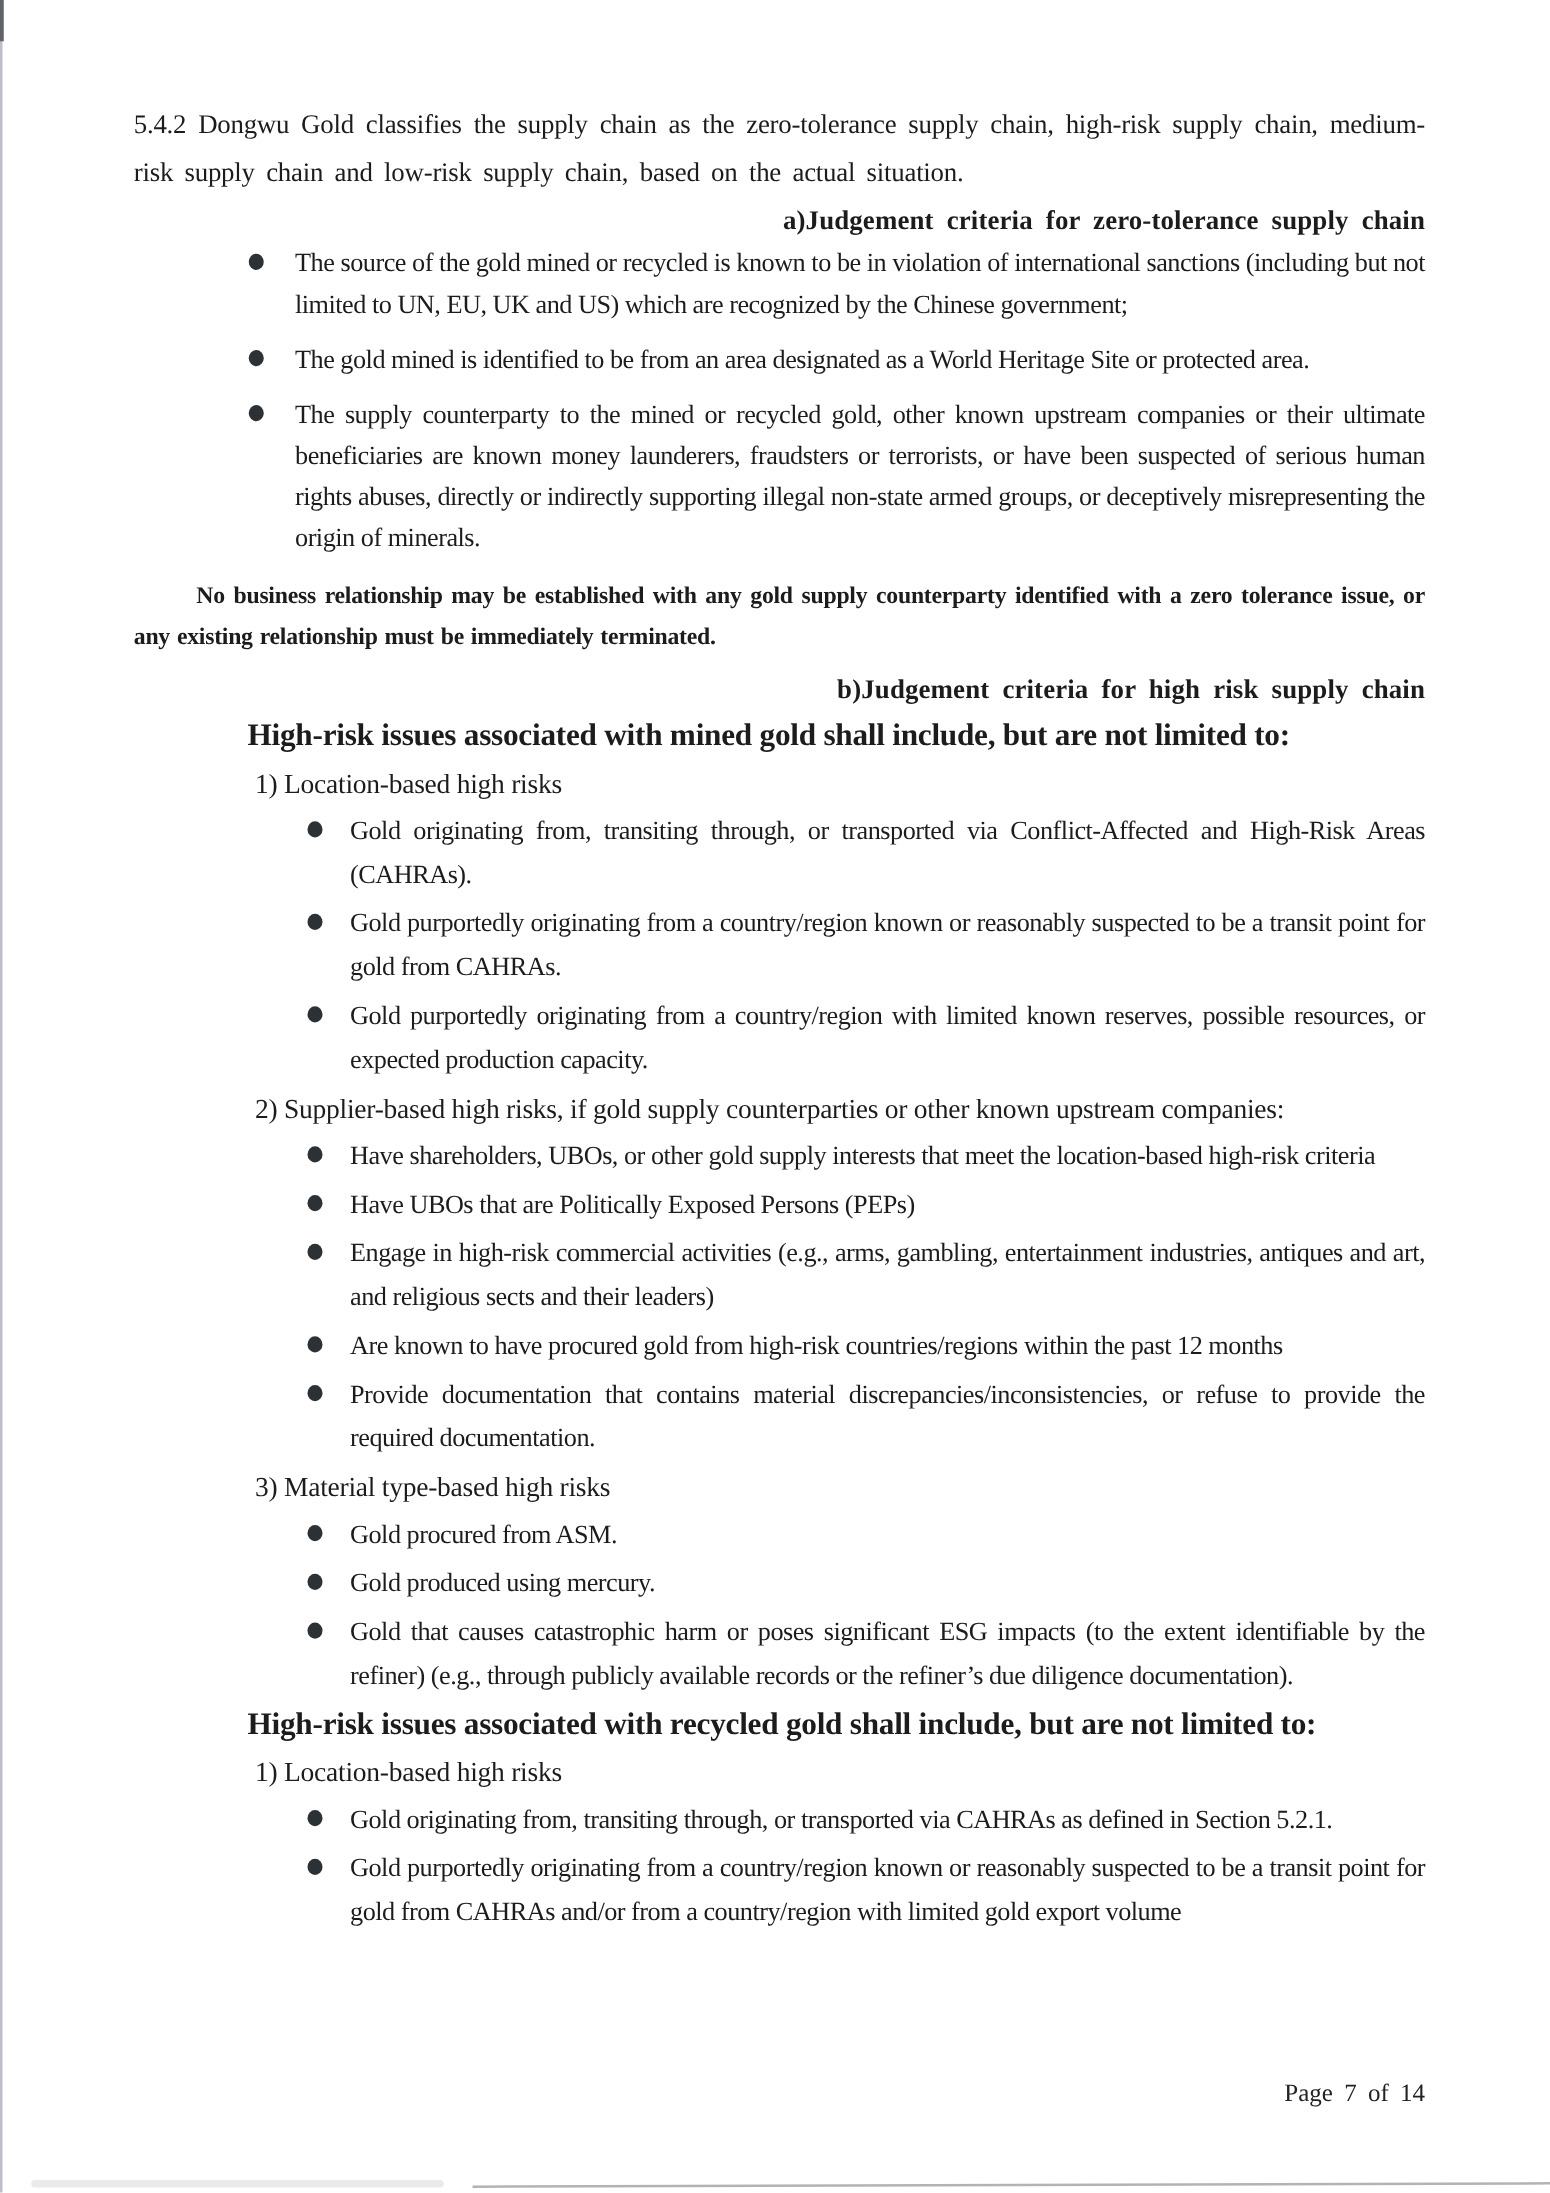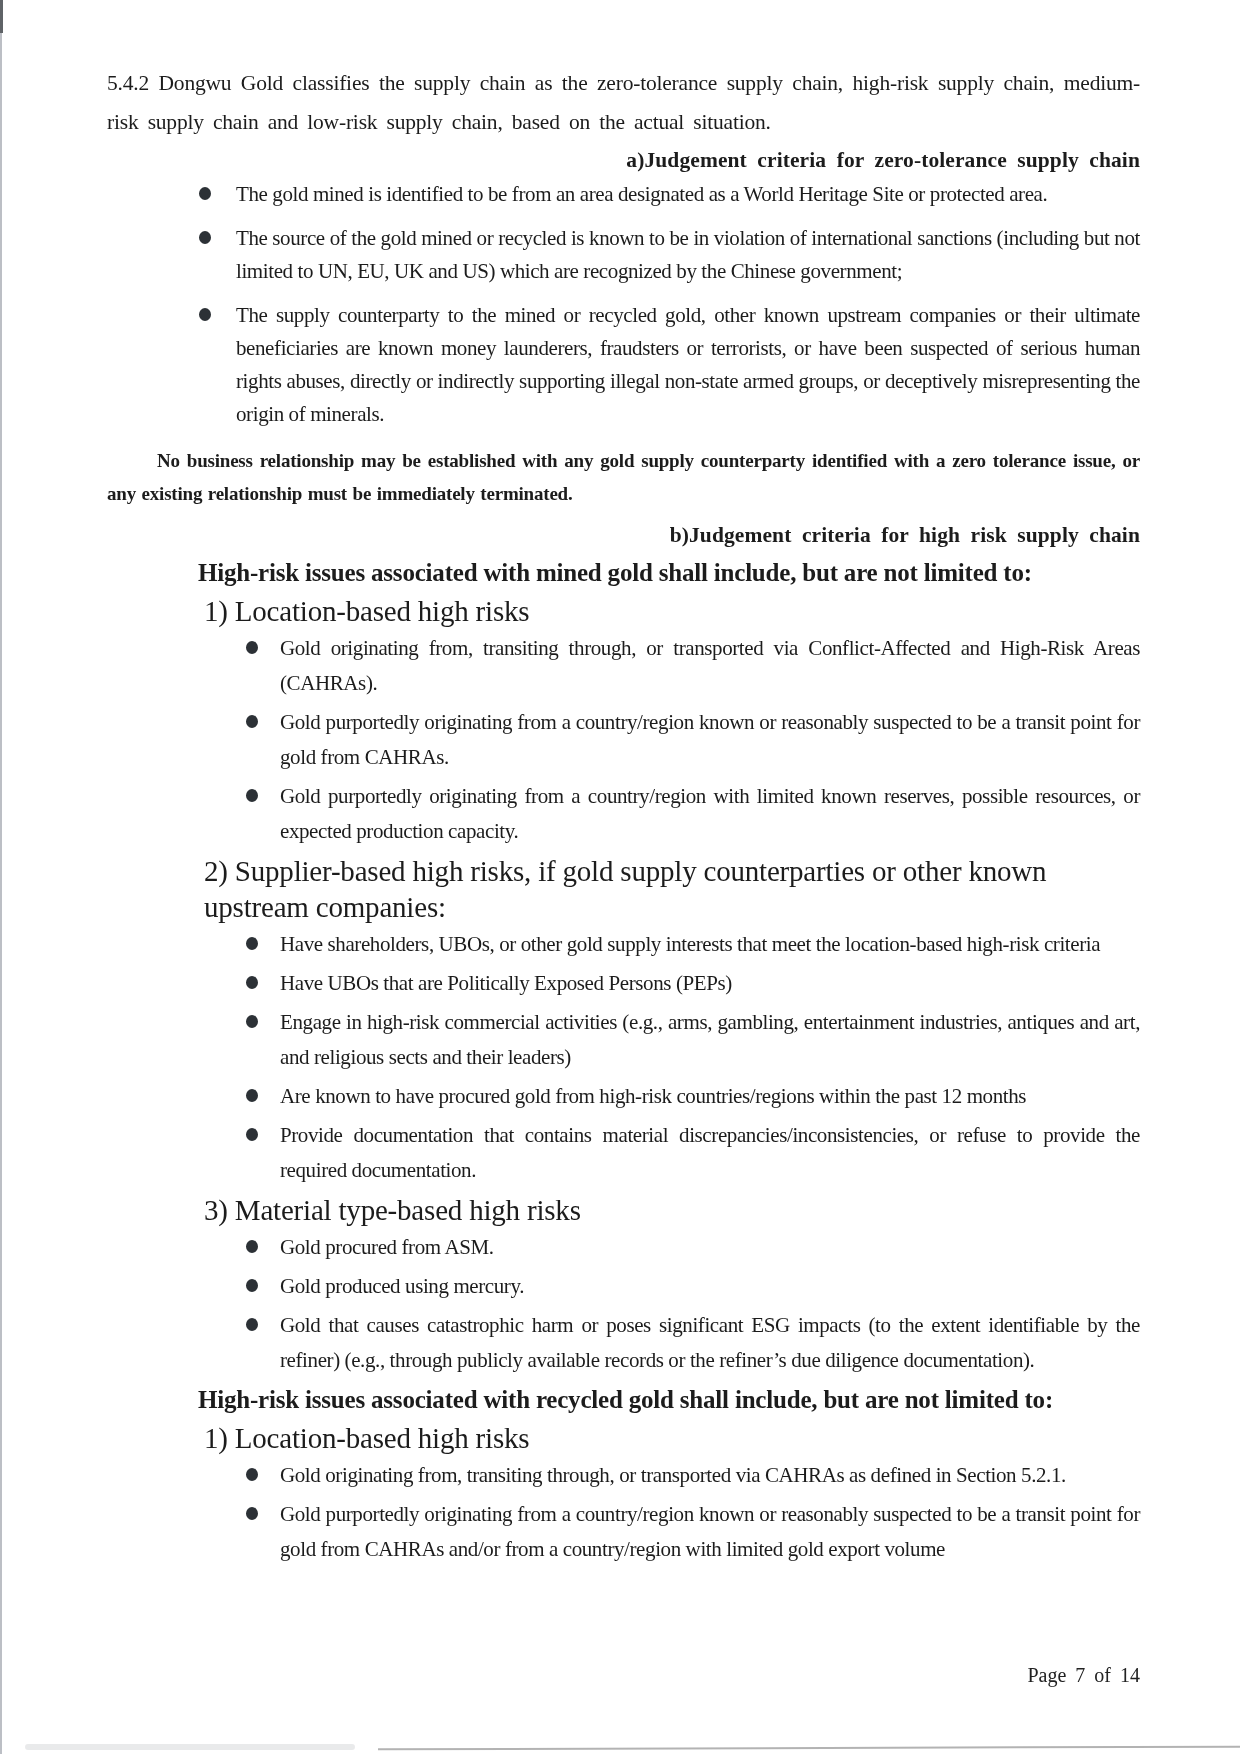--- a/index.html
+++ b/index.html
@@ -5,21 +5,21 @@
   html,body{margin:0;padding:0;}
   body{
     width:1240px;height:1754px;background:#ffffff;
     font-family:"Liberation Serif","DejaVu Serif",serif;
     color:#1c1c1c;position:relative;overflow:hidden;
     -webkit-font-smoothing:antialiased;
   }
   .page{position:absolute;inset:0;}
   .content{
     position:absolute;left:0;top:0;right:0;
-    padding:64px 100px 0 107px;
+    padding:80px 100px 0 107px;
     box-sizing:border-box;
   }
   
   .intro{
     font-size:21.5px;line-height:39px;text-align:justify;
     letter-spacing:-0.2px;word-spacing:4px;margin:0 0 0 0;
   }
   
   .sec-head{
     margin:0 0 0 50px;font-weight:bold;font-size:21.5px;line-height:36px;
@@ -31,21 +31,21 @@
     font-weight:bold;font-size:19px;line-height:33px;text-align:justify;
     text-indent:50px;margin:0 0 7px 0;letter-spacing:-0.2px;word-spacing:1px;
   }
   
   .sub-head{
     margin:2px 0 2px 91px;font-weight:bold;font-size:25px;line-height:36px;
     letter-spacing:-0.2px;
   }
   
   .group-label{
-    margin:2px 0 2px 97px;font-size:29px;line-height:36px;letter-spacing:-0.2px;
+    margin:2px 0 2px 97px;font-size:22px;line-height:36px;letter-spacing:-0.2px;
   }
   
   .bullet{
     position:relative;text-align:justify;font-size:21px;letter-spacing:-0.4px;
   }
   .bullet .dot{
     position:absolute;display:block;width:12px;height:13px;border-radius:50%;
     background:#2c3136;top:9px;
   }
   .lvl1{padding-left:129px;line-height:33px;margin-bottom:11px;}
@@ -79,25 +79,25 @@
 
     <p class="intro">5.4.2 Dongwu Gold classifies the supply chain as the zero-tolerance supply chain, high-risk supply chain, medium-risk supply chain and low-risk supply chain, based on the actual situation.</p>
 
     <div class="sec-head">
       <span class="sec-label">a)</span><span class="sec-title">Judgement criteria for zero-tolerance supply chain</span>
     </div>
 
     <div class="blist-a">
       <div class="bullet lvl1">
         <span class="dot"></span>
-        <span>The gold mined is identified to be from an area designated as a World Heritage Site or protected area.</span>
+        <span>The source of the gold mined or recycled is known to be in violation of international sanctions (including but not limited to UN, EU, UK and US) which are recognized by the Chinese government;</span>
       </div>
       <div class="bullet lvl1">
         <span class="dot"></span>
-        <span>The source of the gold mined or recycled is known to be in violation of international sanctions (including but not limited to UN, EU, UK and US) which are recognized by the Chinese government;</span>
+        <span>The gold mined is identified to be from an area designated as a World Heritage Site or protected area.</span>
       </div>
       <div class="bullet lvl1">
         <span class="dot"></span>
         <span>The supply counterparty to the mined or recycled gold, other known upstream companies or their ultimate beneficiaries are known money launderers, fraudsters or terrorists, or have been suspected of serious human rights abuses, directly or indirectly supporting illegal non-state armed groups, or deceptively misrepresenting the origin of minerals.</span>
       </div>
     </div>
 
     <p class="note">No business relationship may be established with any gold supply counterparty identified with a zero tolerance issue, or any existing relationship must be immediately terminated.</p>
 
     <div class="sec-head">

